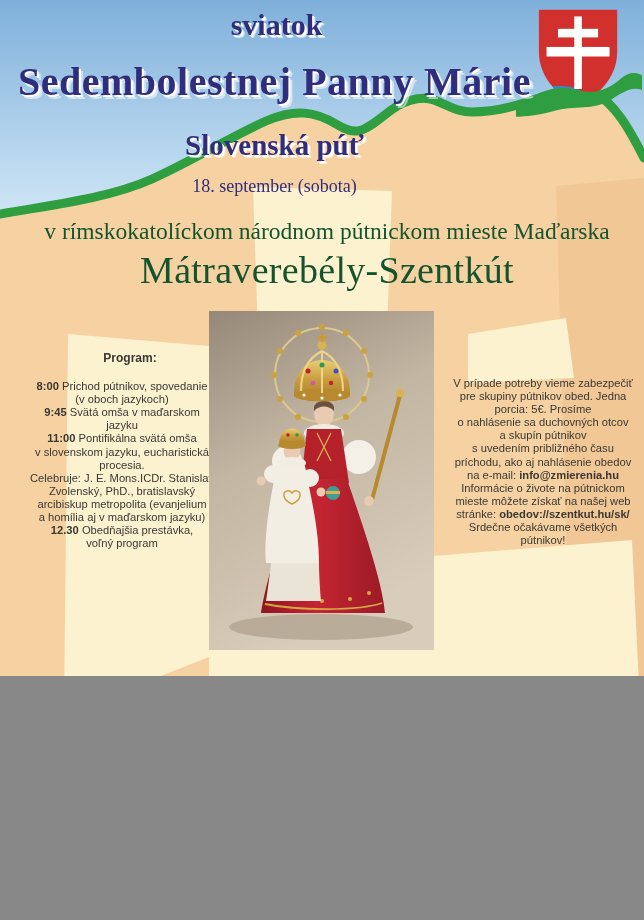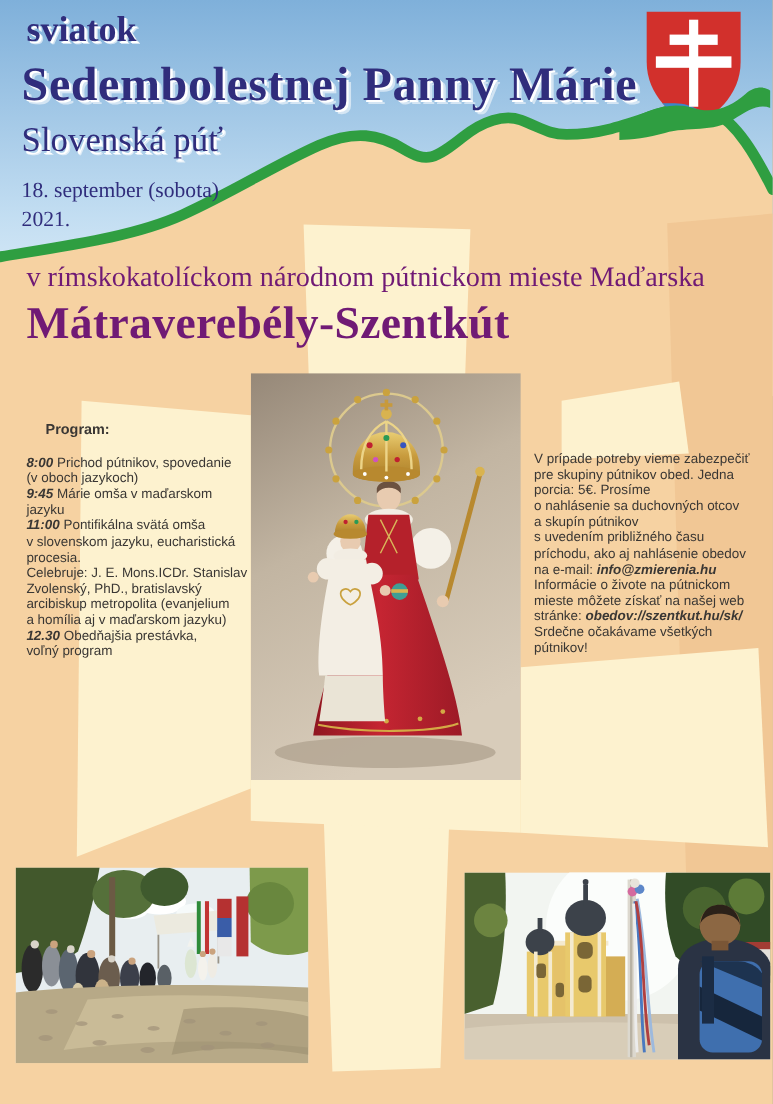--- a/index.html
+++ b/index.html
@@ -1,39 +1,40 @@
 <!DOCTYPE html>
 <html><head>
 <meta charset="utf-8">
 <style>
   html,body{margin:0;padding:0;background:#888;}
   .poster{
-    position:relative;width:644px;height:920px;margin:0 auto;
+    position:relative;width:644px;height:676px;margin:0 auto;
     background:#f6d2a2;overflow:hidden;
     font-family:"Liberation Sans",sans-serif;
+    text-align:center;
   }
   .bg{position:absolute;left:0;top:0;}
   .emblem{position:absolute;left:516px;top:4px;}
   .hdr{position:absolute;left:18px;top:8px;color:#302d7c;font-family:"Liberation Serif",serif;}
   .t1{font-size:30px;font-weight:700;margin-left:4px;
       text-shadow:2px 2px 0 #ffffff,3px 3px 0 rgba(255,255,255,.6);}
-  .t2{font-size:40px;font-weight:700;margin-top:4px;letter-spacing:.5px;
+  .t2{font-size:40px;font-weight:700;margin-top:16px;letter-spacing:.5px;
       text-shadow:2px 2px 0 #ffffff,4px 4px 0 rgba(255,255,255,.55);}
-  .t3{font-size:29px;font-weight:400;margin-top:8px;
+  .t3{font-size:29px;font-weight:700;margin-top:24px;
       text-shadow:2px 2px 0 #ffffff,3px 3px 0 rgba(255,255,255,.6);}
   .date{font-size:18px;line-height:24px;margin-top:12px;}
-  .heading{position:absolute;left:22px;top:218px;color:#701a75;font-family:"Liberation Serif",serif;width:610px;}
+  .heading{position:absolute;left:22px;top:218px;color:#14532d;font-family:"Liberation Serif",serif;width:610px;}
   .sub{font-size:23.5px;}
-  .place{font-size:38px;font-weight:700;margin-top:3px;letter-spacing:.3px;}
+  .place{font-size:38px;font-weight:400;margin-top:3px;letter-spacing:.3px;}
   .col{position:absolute;color:#3a3734;font-size:11.2px;line-height:13.1px;}
   .program{left:22px;top:352px;width:200px;}
   .plabel{font-weight:700;font-size:12px;margin-bottom:15px;padding-left:16px;}
   .pitem{white-space:pre;}
   .info{left:445px;top:377px;width:196px;white-space:pre;}
-  .b{font-weight:700;font-style:italic;}
+  .b{font-weight:700;}
   .photo{position:absolute;display:block;}
   .photo-main{left:209px;top:311px;}
   .photo-left{left:13px;top:723px;}
   .photo-right{left:387px;top:727px;}
 </style>
 </head>
 <body>
 
 <div class="poster">
 
@@ -76,34 +77,33 @@
     </g>
     <path d="M0,106 C22,92 44,84 64,90 C84,96 98,88 110,78 C118,71 127,71 132,75 L132,90 C122,86 112,92 100,100 C82,112 60,106 40,112 C26,116 10,118 0,118 Z" fill="#2f9e41"></path>
   </svg>
 
   <div class="hdr">
     <div class="t1">sviatok</div>
     <div class="t2">Sedembolestnej Panny Márie</div>
     <div class="t3">Slovenská púť</div>
     <div class="date">
       <div>18. september (sobota)</div>
-      <div>2021.</div>
     </div>
   </div>
 
   <div class="heading">
     <div class="sub">v rímskokatolíckom národnom pútnickom mieste Maďarska</div>
     <div class="place">Mátraverebély-Szentkút</div>
   </div>
 
   <div class="col program">
     <div class="plabel">Program:</div>
     <div class="pitem"><span class="b">8:00</span><span> Prichod pútnikov, spovedanie
 (v oboch jazykoch)</span></div>
-    <div class="pitem"><span class="b">9:45</span><span> Márie omša v maďarskom
+    <div class="pitem"><span class="b">9:45</span><span> Svätá omša v maďarskom
 jazyku</span></div>
     <div class="pitem"><span class="b">11:00</span><span> Pontifikálna svätá omša
 v slovenskom jazyku, eucharistická
 procesia.
 Celebruje: J. E. Mons.ICDr. Stanislav
 Zvolenský, PhD., bratislavský
 arcibiskup metropolita (evanjelium
 a homília aj v maďarskom jazyku)</span></div>
     <div class="pitem"><span class="b">12.30</span><span> Obedňajšia prestávka,
 voľný program</span></div>

